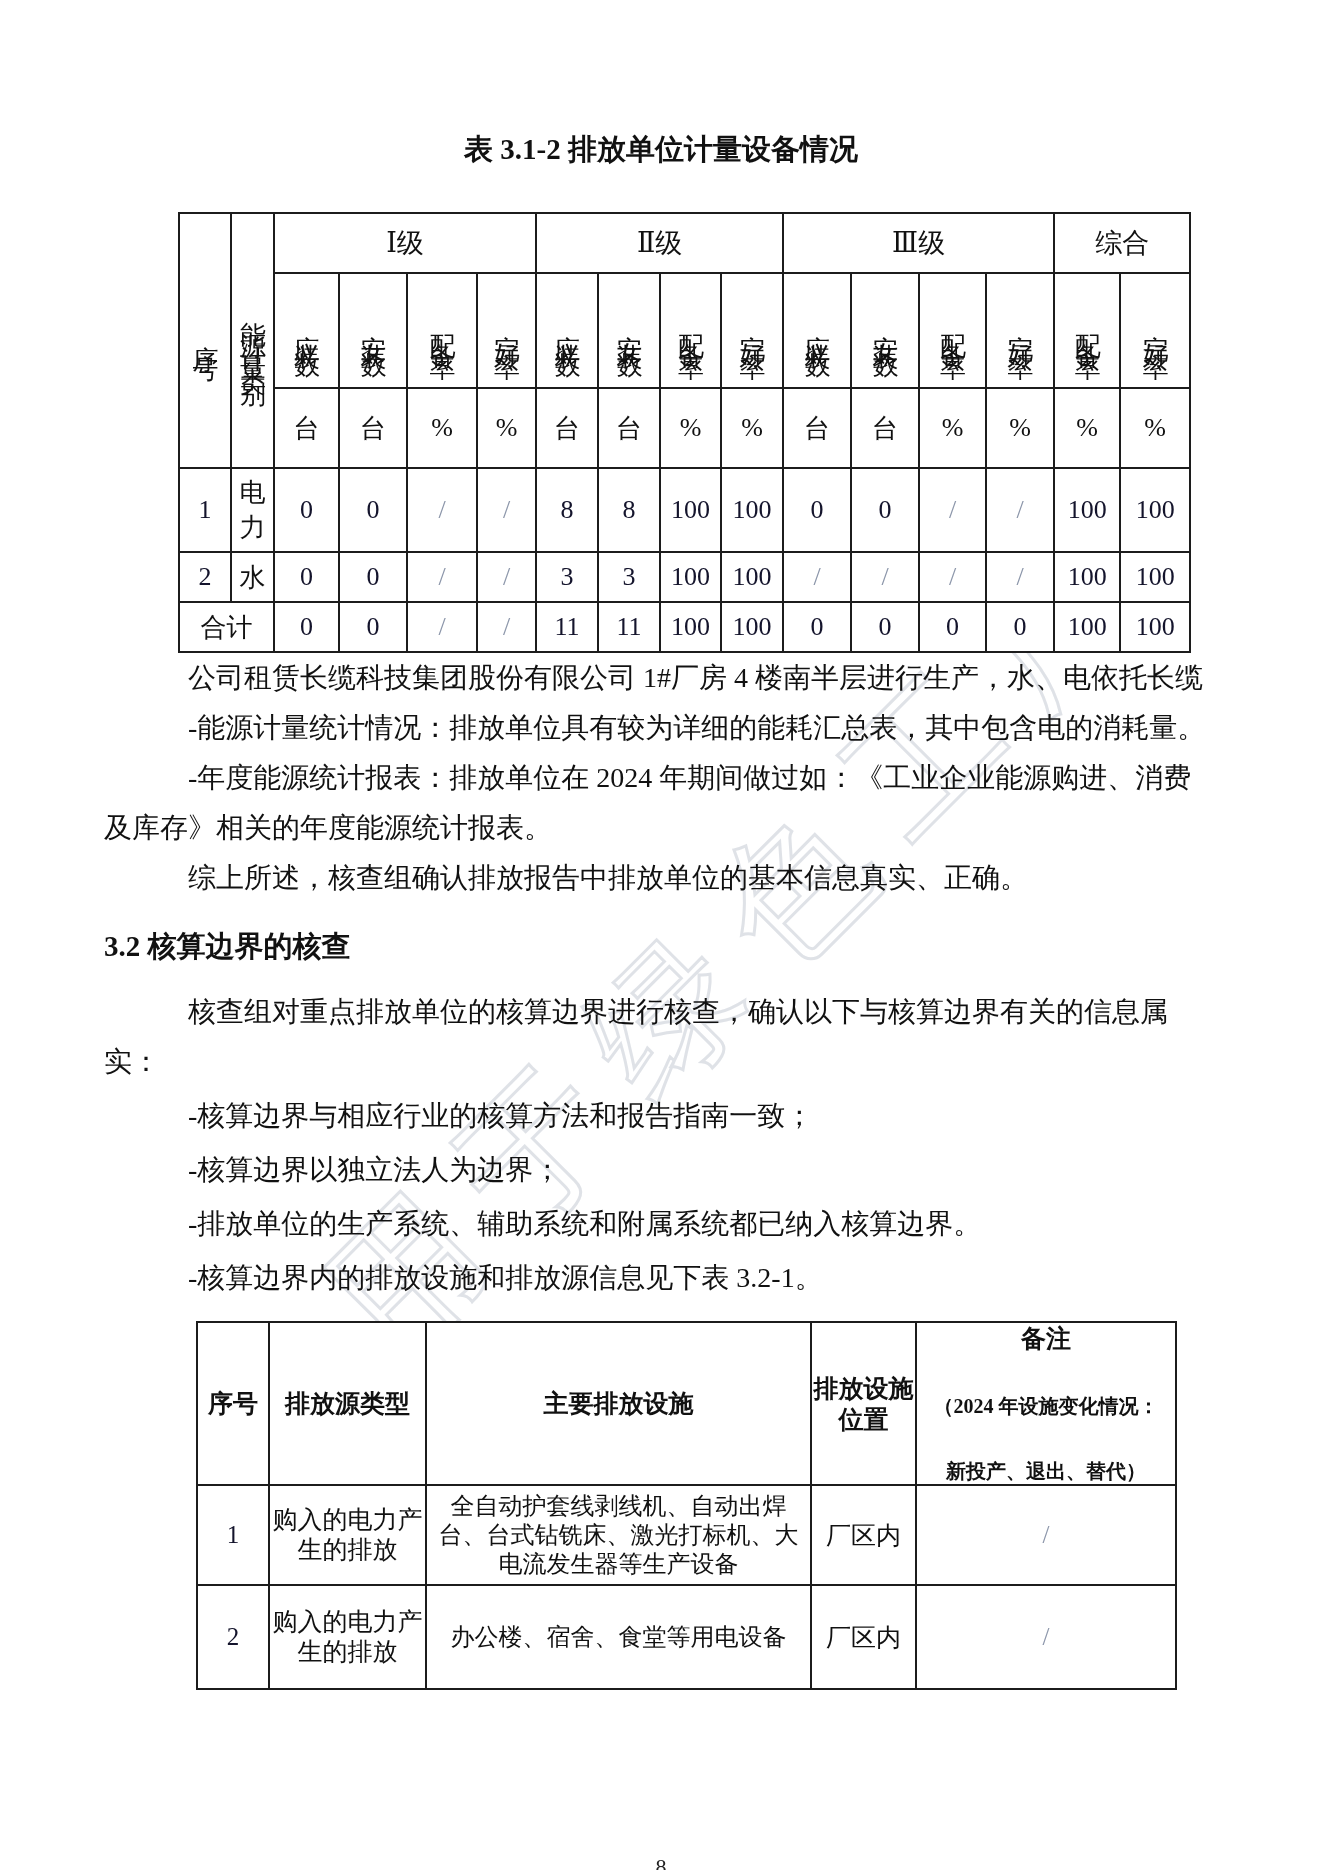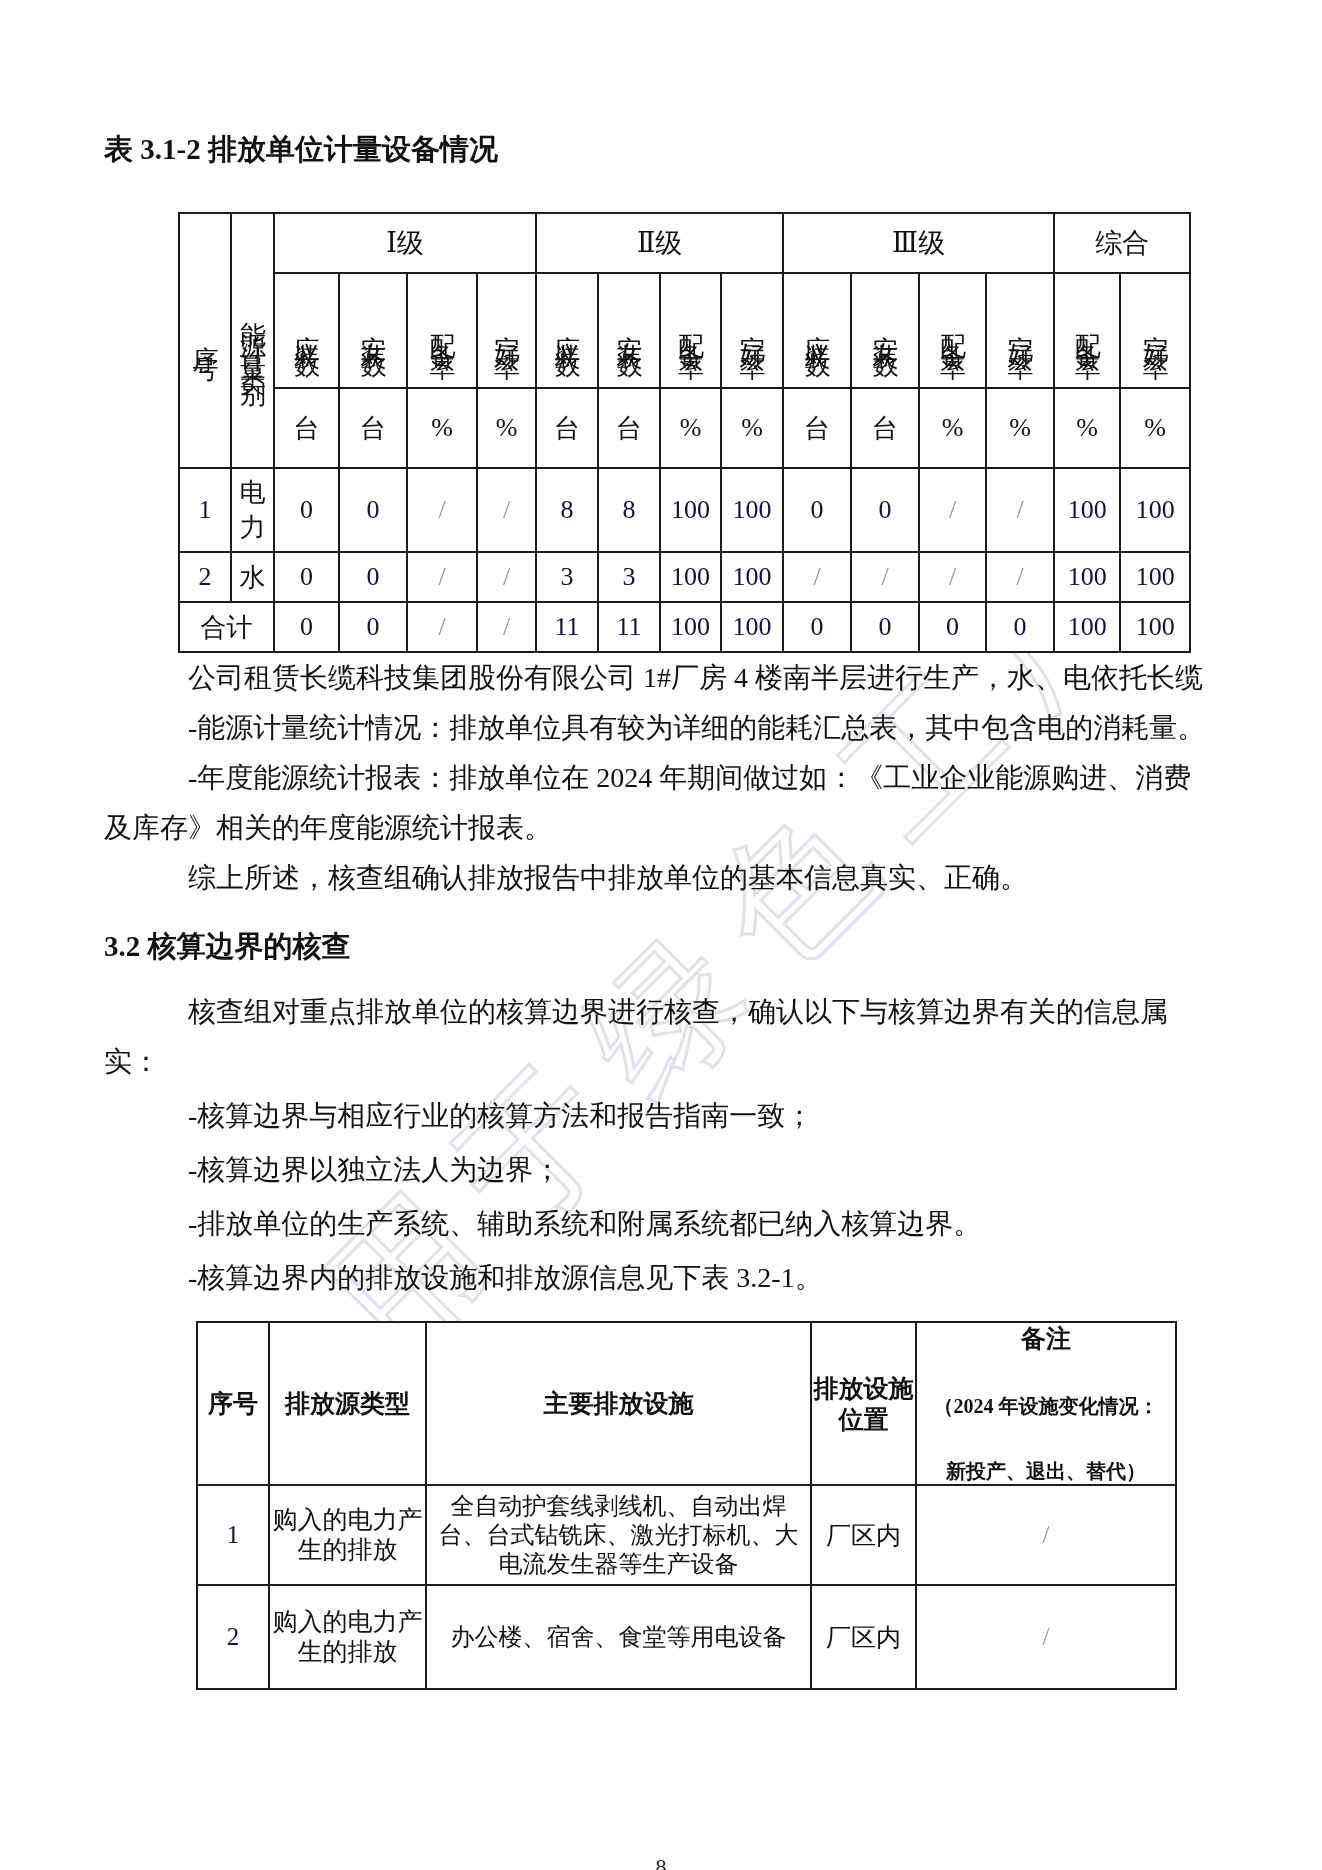--- a/index.html
+++ b/index.html
@@ -9,21 +9,21 @@
   }
   .page{position:relative;width:1322px;height:1870px;}
   
   .watermark{
     position:absolute;left:40px;top:810px;width:1250px;height:160px;line-height:160px;
     text-align:center;font-size:148px;letter-spacing:36px;font-weight:400;
     transform:rotate(-45deg);color:transparent;
     -webkit-text-stroke:3px #c6cbd4;opacity:.55;z-index:0;white-space:nowrap;
   }
   .content{position:relative;z-index:1;padding:0 104px;}
-  .t-title{font-weight:bold;font-size:29px;white-space:nowrap;}
+  .t-title{font-weight:bold;font-size:29px;text-align:center;white-space:nowrap;}
   #title1{margin-top:128px;height:42px;line-height:42px;}
   #title2{margin-top:20px;height:44px;line-height:44px;font-size:28px;}
   table{border-collapse:collapse;table-layout:fixed;background:#fff;}
   td{border:2px solid #1c1c1c;text-align:center;vertical-align:middle;padding:0;overflow:hidden;}
   
   #table1{margin-left:74px;width:1011px;margin-top:42px;font-size:26px;}
   #table1 .rh-group td{height:58px;font-size:27px;}
   #table1 .rh-sub td{height:113px;}
   #table1 .rh-unit td{height:78px;}
   #table1 .r-d1 td{height:82px;}

